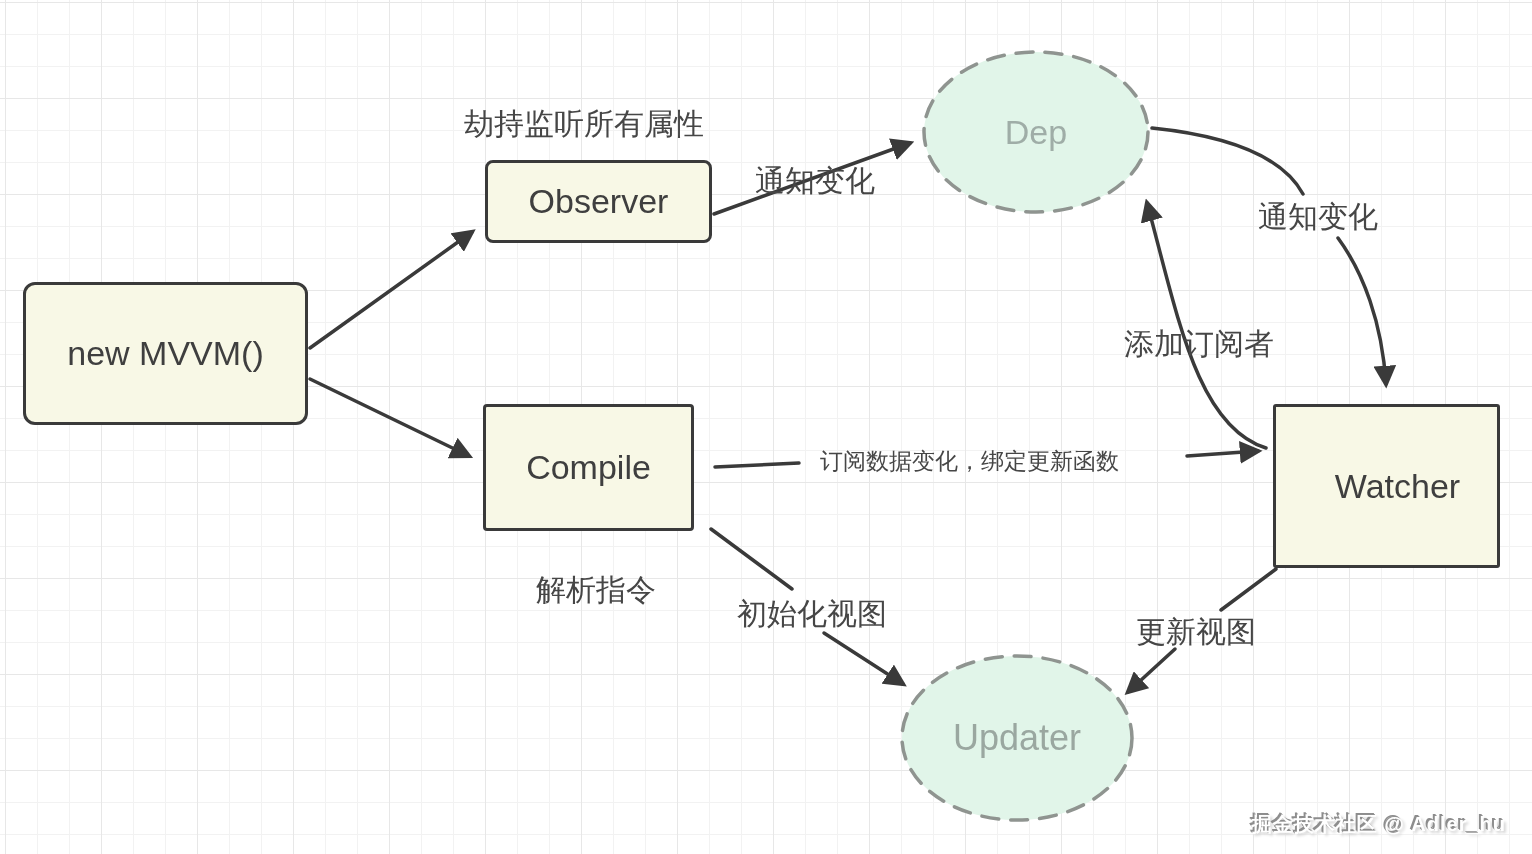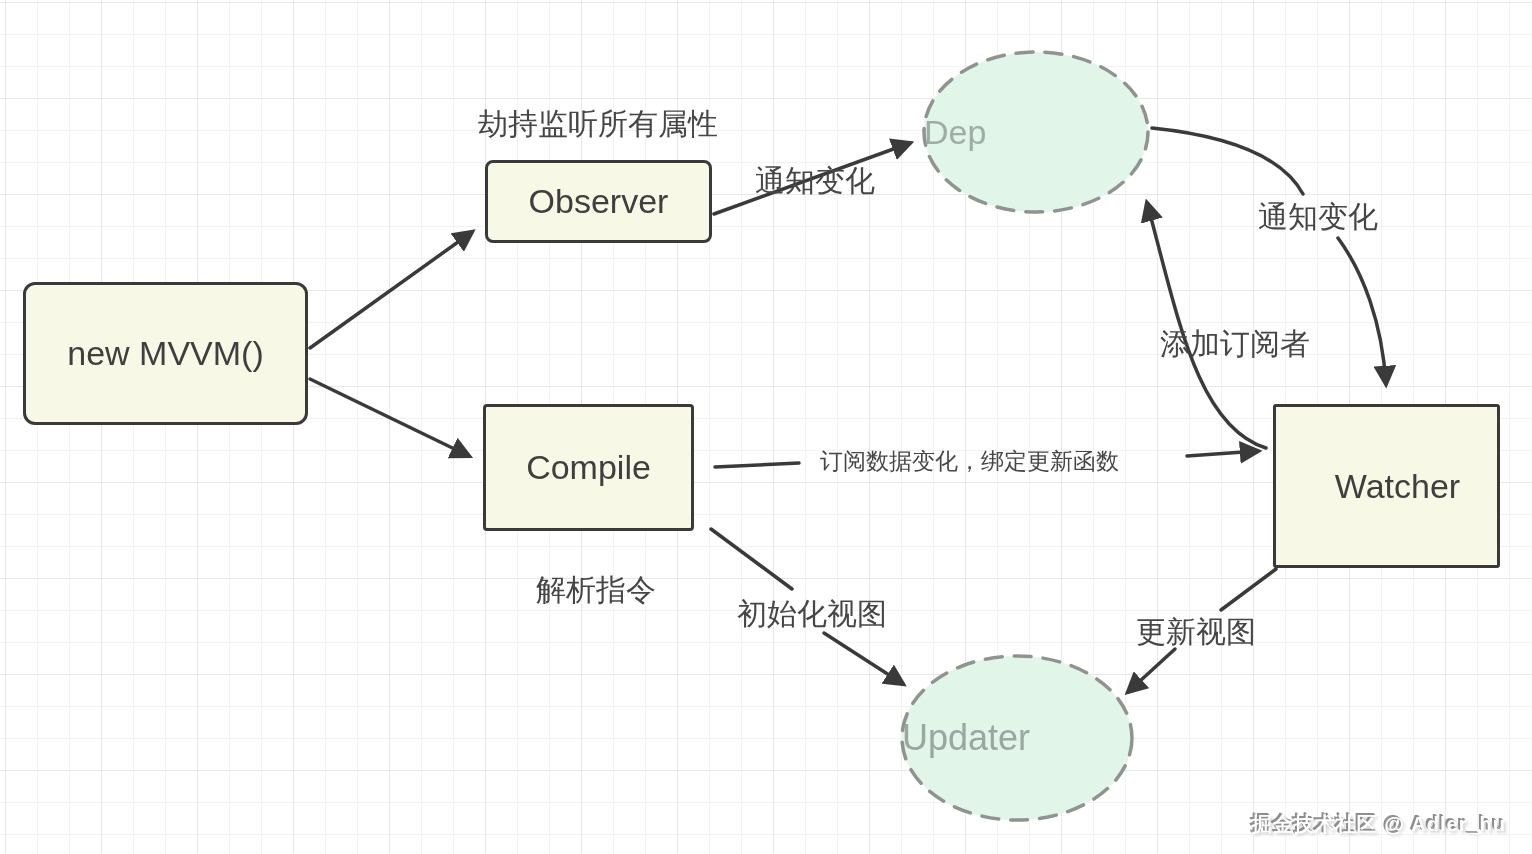--- a/index.html
+++ b/index.html
@@ -26,34 +26,34 @@
     border:3px solid #3a3a3a;
     display:flex;align-items:center;justify-content:center;
     color:#3f3f3f;font-size:34px;
     box-sizing:border-box;
   }
   #node-new-mvvm{left:23px;top:282px;width:285px;height:143px;border-radius:12px;text-align:center;}
   #node-observer{left:485px;top:160px;width:227px;height:83px;border-radius:8px;}
   #node-compile{left:483px;top:404px;width:211px;height:127px;border-radius:4px;}
   #node-watcher{left:1273px;top:404px;width:227px;height:164px;border-radius:3px;padding-left:22px;}
   .ellipse-label{
-    position:absolute;display:flex;align-items:center;
+    position:absolute;display:flex;align-items:center;justify-content:center;
     pointer-events:none;
   }
   #dep-label{left:924px;top:52px;width:224px;height:160px;color:#9fada7;font-size:34px;}
   #updater-label{left:902px;top:656px;width:230px;height:164px;color:#9aa7a0;font-size:36px;}
   .edge-label{
     position:absolute;white-space:nowrap;
     color:#464646;font-size:30px;font-weight:500;
   }
-  #label-observer-caption{left:468px;top:104px;width:260px;text-align:center;}
+  #label-observer-caption{left:454px;top:104px;width:260px;text-align:center;}
   #label-compile-caption{left:536px;top:570px;}
   #label-notify-left{left:755px;top:161px;}
   #label-notify-right{left:1258px;top:197px;}
-  #label-add-subscriber{left:1124px;top:324px;margin-left:36px;}
+  #label-add-subscriber{left:1124px;top:324px;}
   #label-subscribe-bind{left:820px;top:446px;font-size:23px;}
   #label-init-view{left:737px;top:594px;}
   #label-update-view{left:1136px;top:612px;}
   #watermark{
     position:absolute;right:26px;bottom:16px;
     font-size:20px;font-weight:bold;color:#ffffff;
     text-shadow:-2px -2px 0 #8d8d8d,-1px -1px 0 #9a9a9a,2px 2px 3px #cfcfcf;
     letter-spacing:1px;
   }
 </style>

